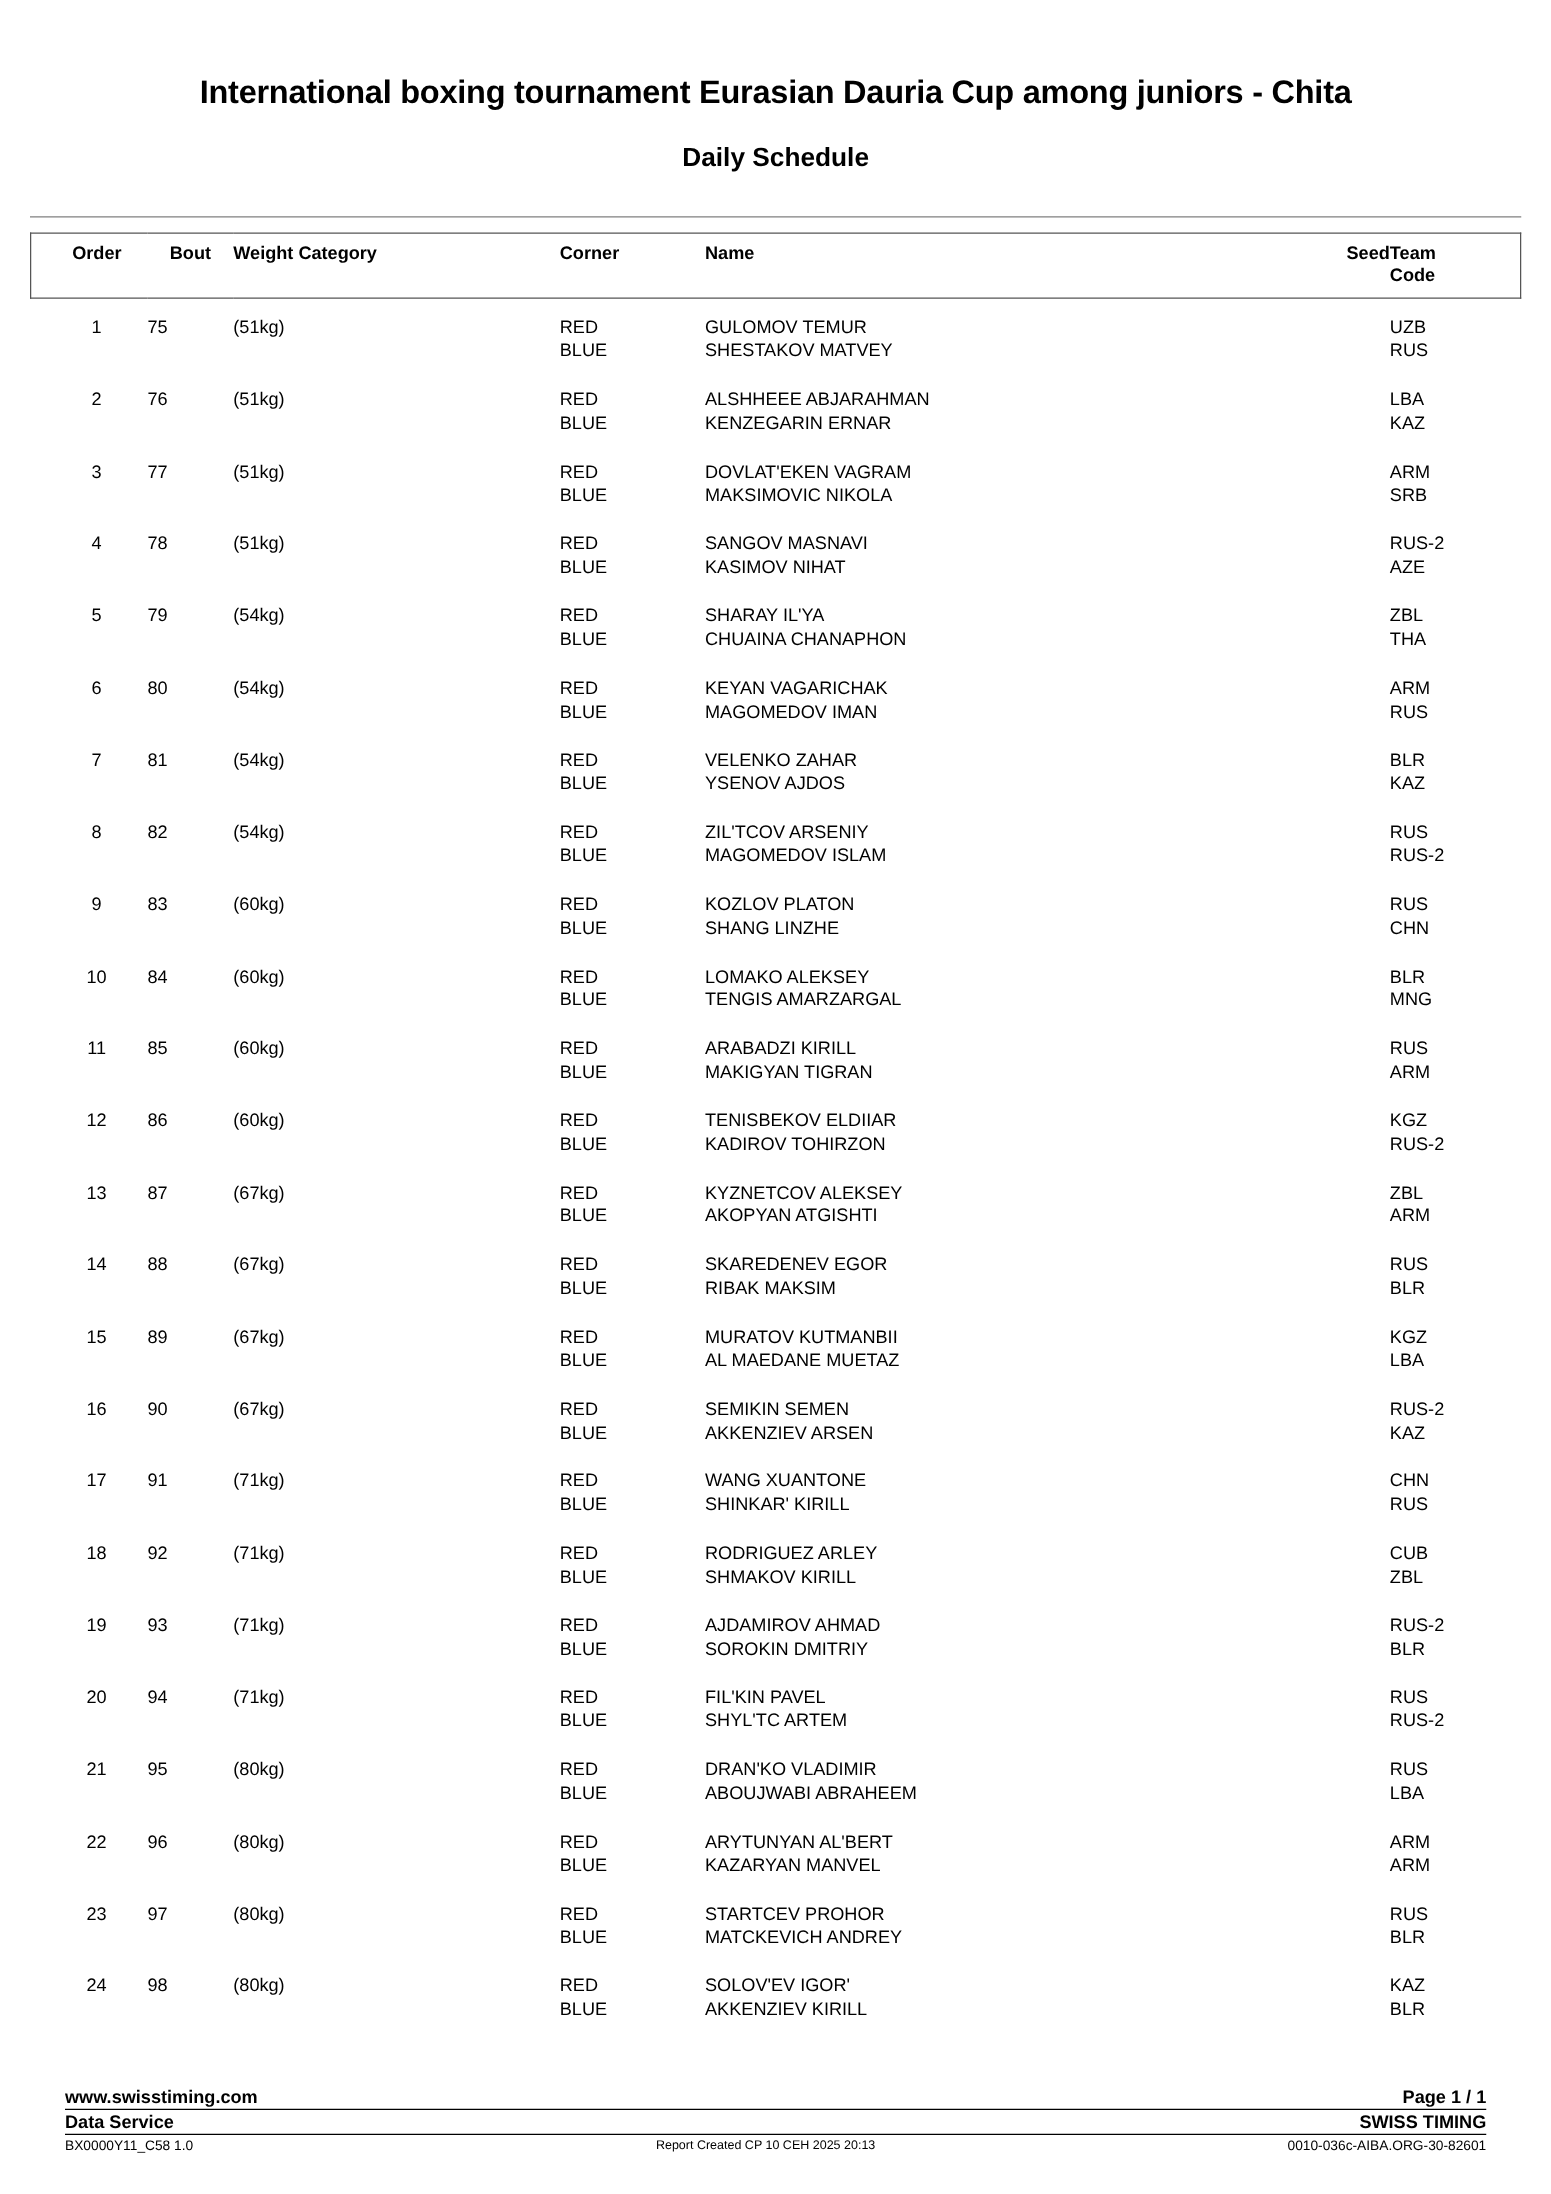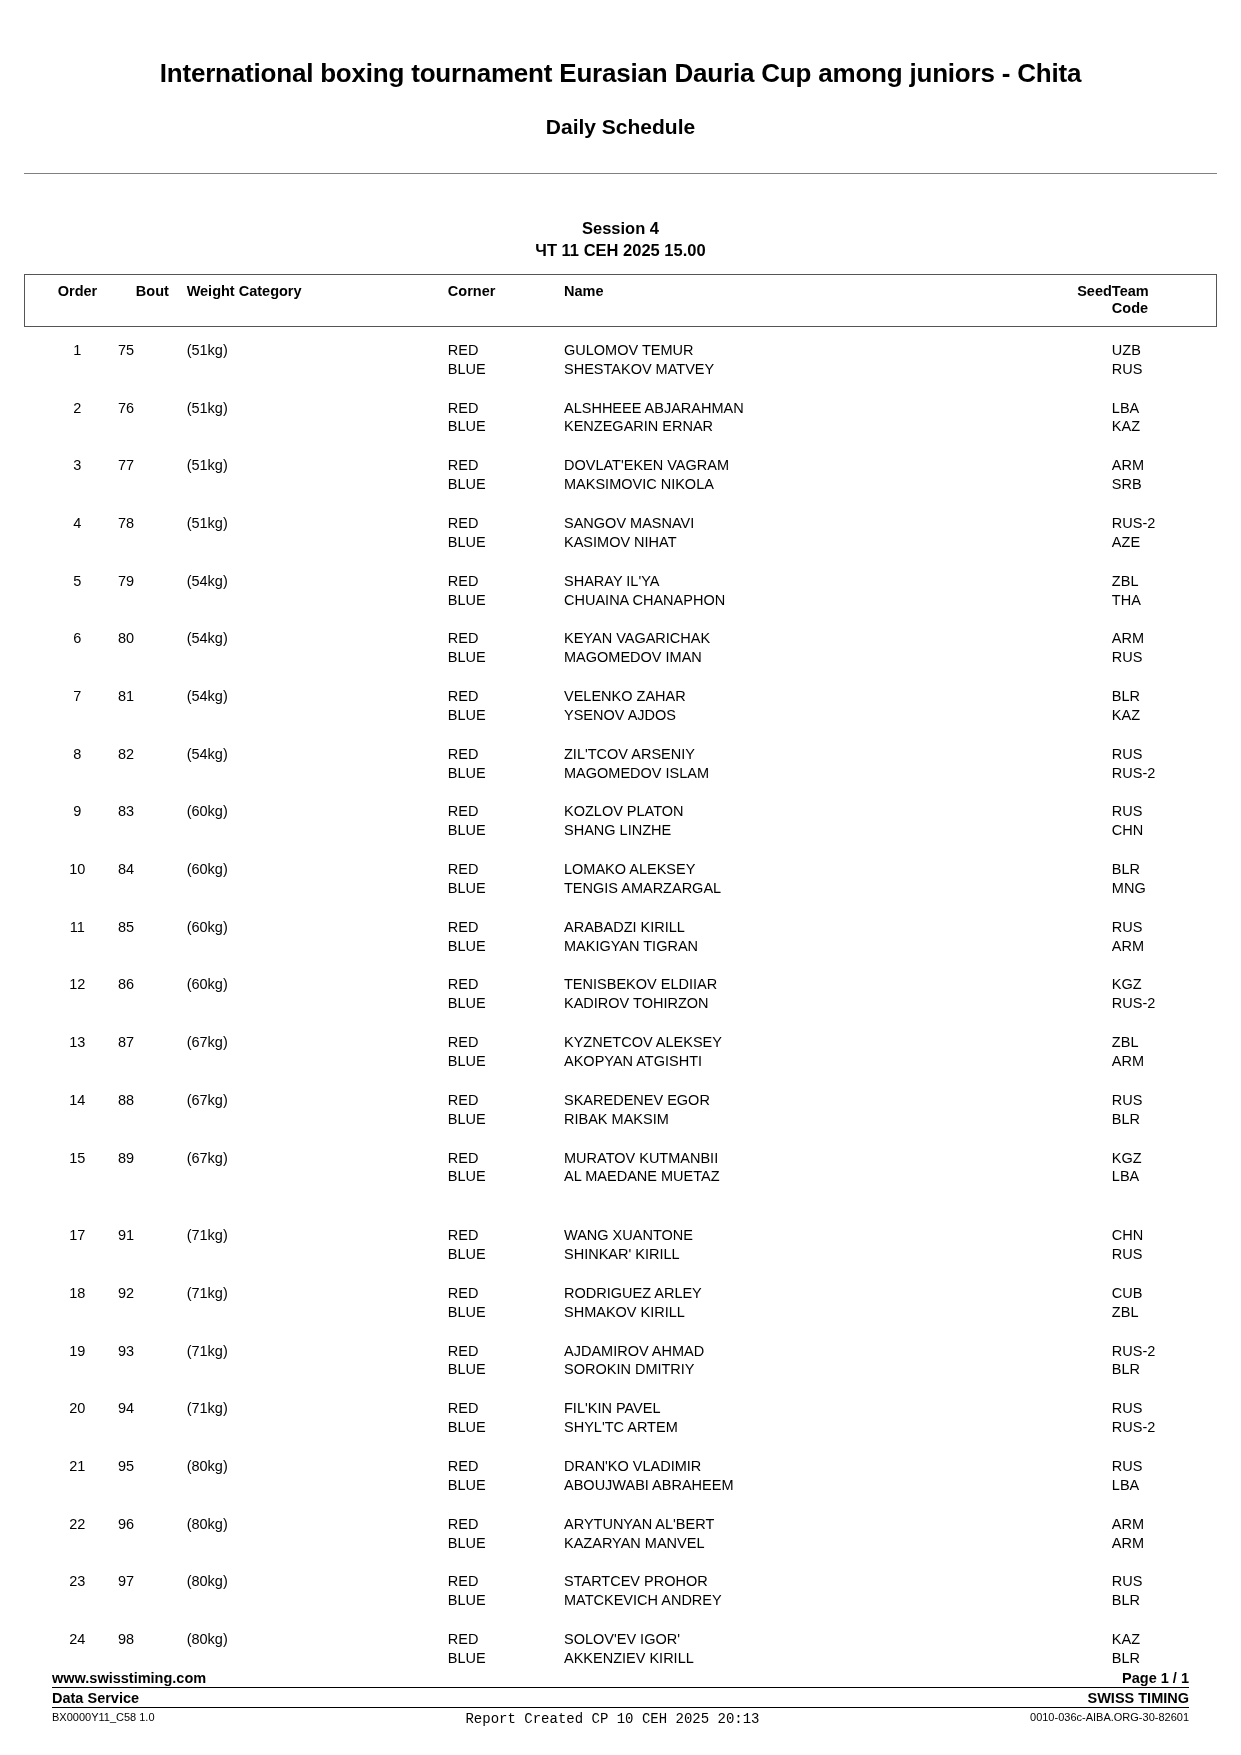--- a/index.html
+++ b/index.html
@@ -139,39 +139,34 @@
     position: relative;
     display: flex;
     justify-content: space-between;
     font-size: 11px;
     padding-top: 3px;
   }
   .footer-center {
     position: absolute;
     left: 0; right: 16px;
     text-align: center;
-    font-size: 14px;
+    font-size: 10px;
     top: 3px;
-    font-family: Liberation Mono, monospace;
   }
   .f-left, .f-right { white-space: nowrap; }
 </style>
 </head>
 <body>
 
 <div class="page">
 
   <h1 class="doc-title">International boxing tournament Eurasian Dauria Cup among juniors - Chita</h1>
   <h2 class="doc-subtitle">Daily Schedule</h2>
   <div class="rule-top"></div>
 
-  <div class="session-block">
-    <div class="session-name">Session 4</div>
-    <div class="session-date">ЧТ 11 СЕН 2025  15.00</div>
-  </div>
 
   <table class="sched-table">
     <thead>
       <tr>
         <th class="first th-order">Order</th>
         <th class="th-bout">Bout</th>
         <th class="th-weight">Weight Category</th>
         <th class="th-corner">Corner</th>
         <th class="th-name">Name</th>
         <th class="th-seed">Seed</th>
@@ -535,20 +530,41 @@
             <span class="line2"></span>
           </td>
           <td class="c-team">
             <span class="line2">KGZ</span>
             <span class="line2">LBA</span>
           </td>
         </tr>
         <tr class="spacer-row">
           <td colspan="7"></td>
         </tr>
+        <tr class="bout-group">
+          <td class="c-order">16</td>
+          <td class="c-bout">90</td>
+          <td class="c-weight">(67kg)</td>
+          <td class="c-corner">
+            <span class="line2">RED</span>
+            <span class="line2">BLUE</span>
+          </td>
+          <td class="c-name">
+            <span class="line2">SEMIKIN SEMEN</span>
+            <span class="line2">AKKENZIEV ARSEN</span>
+          </td>
+          <td class="c-seed">
+            <span class="line2"></span>
+            <span class="line2"></span>
+          </td>
+          <td class="c-team">
+            <span class="line2">RUS-2</span>
+            <span class="line2">KAZ</span>
+          </td>
+        </tr>
         <tr class="spacer-row">
           <td colspan="7"></td>
         </tr>
         <tr class="bout-group">
           <td class="c-order">17</td>
           <td class="c-bout">91</td>
           <td class="c-weight">(71kg)</td>
           <td class="c-corner">
             <span class="line2">RED</span>
             <span class="line2">BLUE</span>

